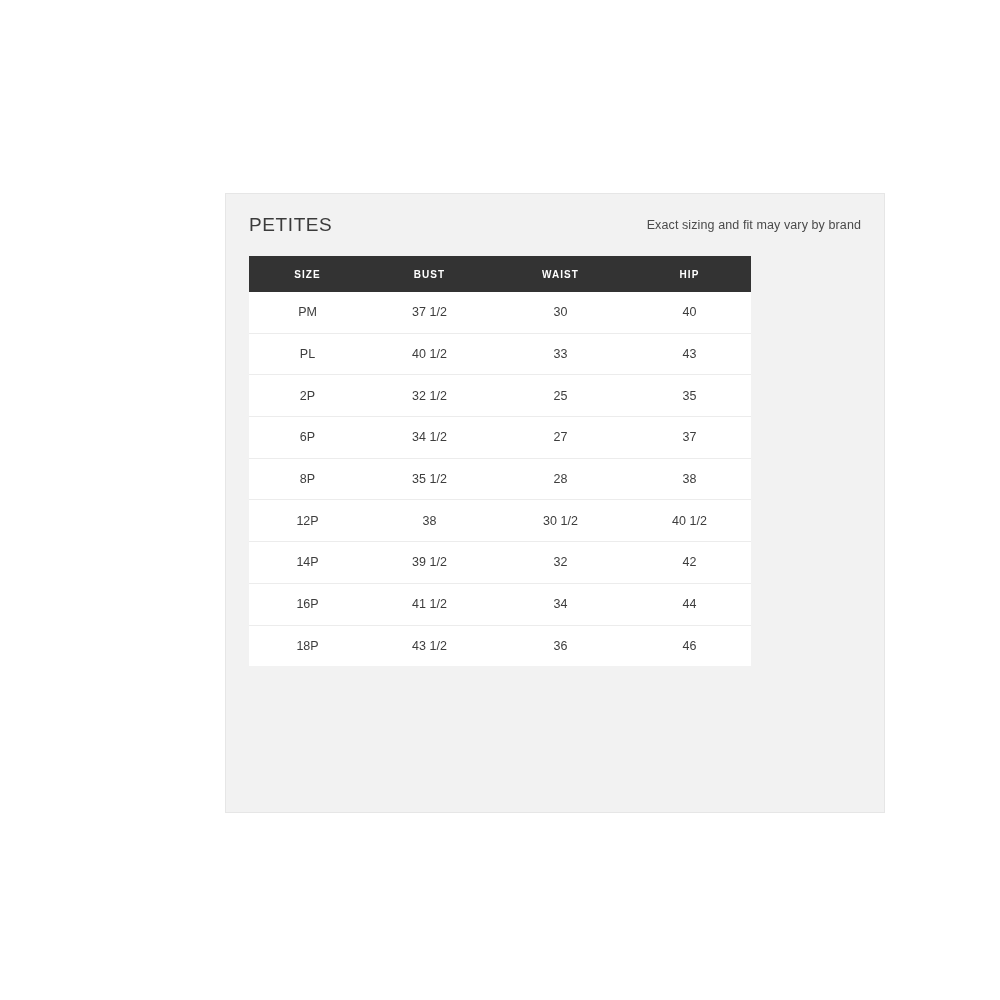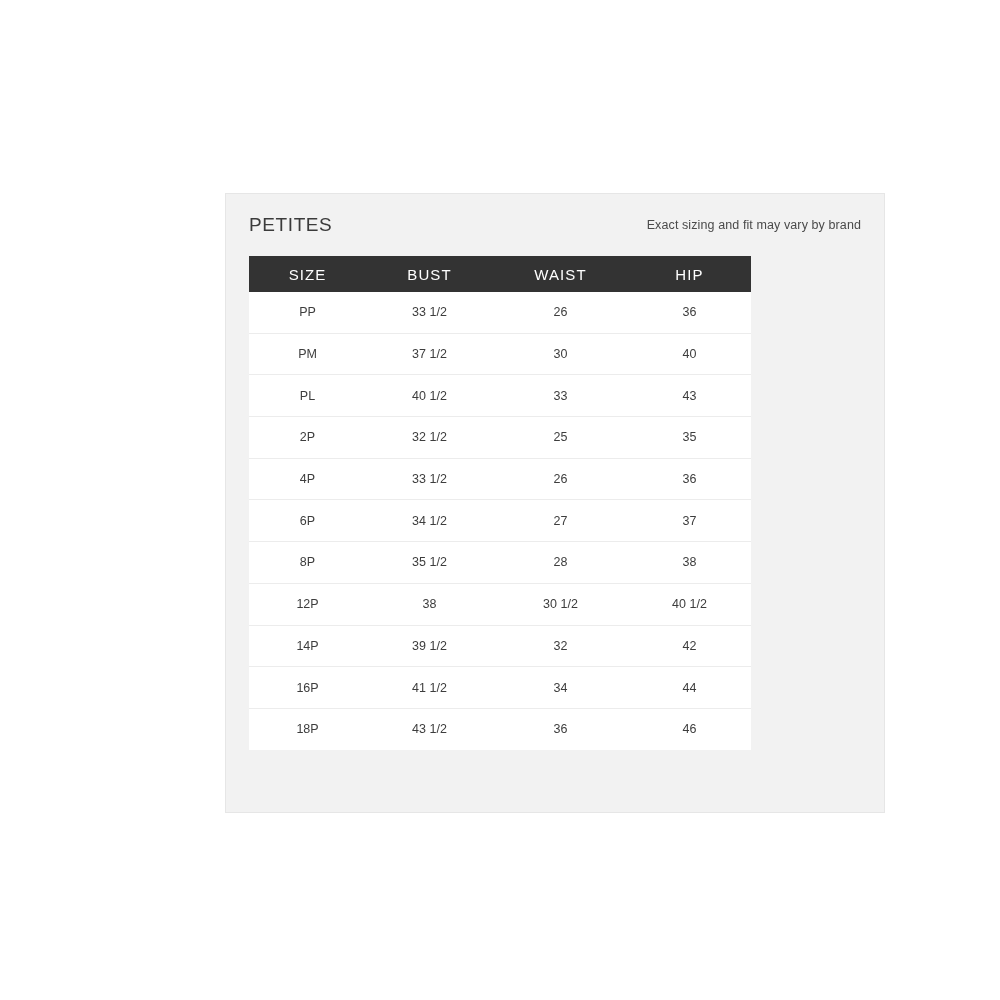--- a/index.html
+++ b/index.html
@@ -52,22 +52,22 @@
     background: #ffffff;
   }
   table {
     border-collapse: collapse;
     width: 502px;
     table-layout: fixed;
   }
   thead th {
     background: #333333;
     color: #ffffff;
-    font-size: 15px;
-    font-weight: 400;
+    font-size: 10px;
+    font-weight: 700;
     letter-spacing: 1.1px;
     height: 34px;
     text-align: center;
     vertical-align: middle;
   }
   tbody td {
     height: 38.7px;
     font-size: 12.5px;
     color: #3d3d3d;
     text-align: center;
@@ -105,48 +105,36 @@
         <thead>
           <tr>
             <th>SIZE</th>
             <th>BUST</th>
             <th>WAIST</th>
             <th>HIP</th>
           </tr>
         </thead>
         <tbody>
           <tr>
-            <td>PP</td>
-            <td>33 1/2</td>
-            <td>26</td>
-            <td>36</td>
-          </tr>
-          <tr>
             <td>PM</td>
             <td>37 1/2</td>
             <td>30</td>
             <td>40</td>
           </tr>
           <tr>
             <td>PL</td>
             <td>40 1/2</td>
             <td>33</td>
             <td>43</td>
           </tr>
           <tr>
             <td>2P</td>
             <td>32 1/2</td>
             <td>25</td>
             <td>35</td>
-          </tr>
-          <tr>
-            <td>4P</td>
-            <td>33 1/2</td>
-            <td>26</td>
-            <td>36</td>
           </tr>
           <tr>
             <td>6P</td>
             <td>34 1/2</td>
             <td>27</td>
             <td>37</td>
           </tr>
           <tr>
             <td>8P</td>
             <td>35 1/2</td>

